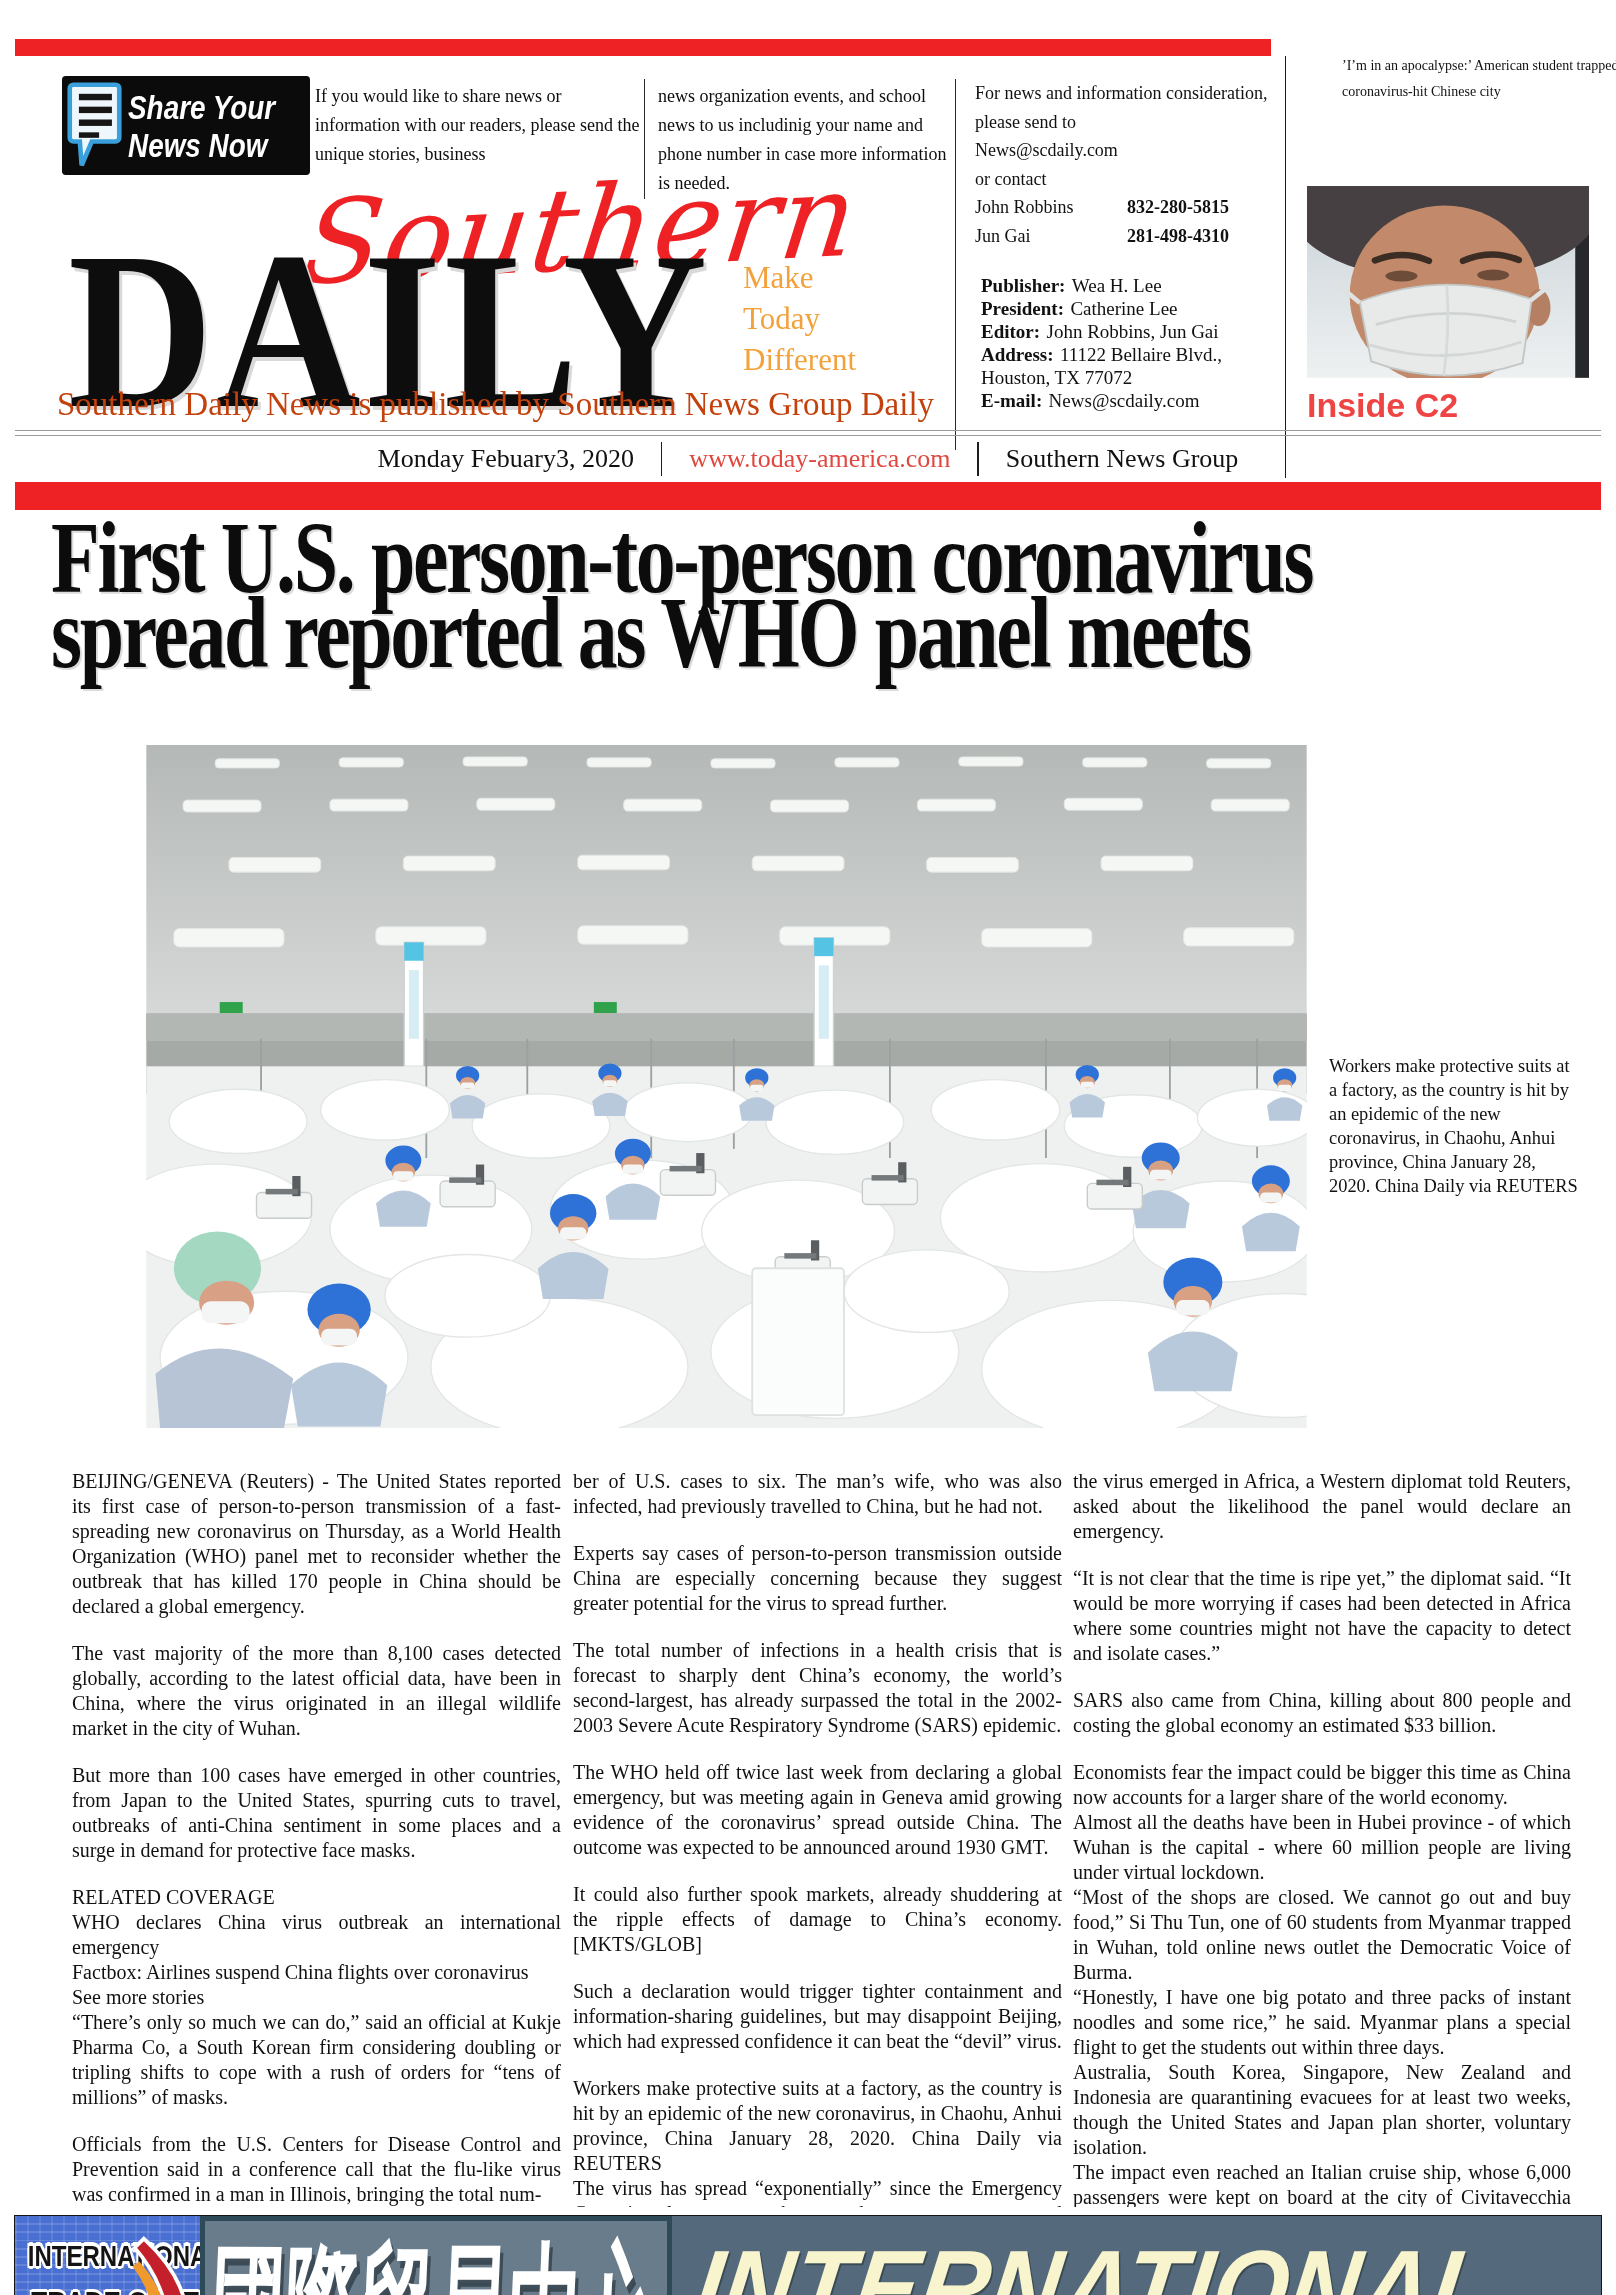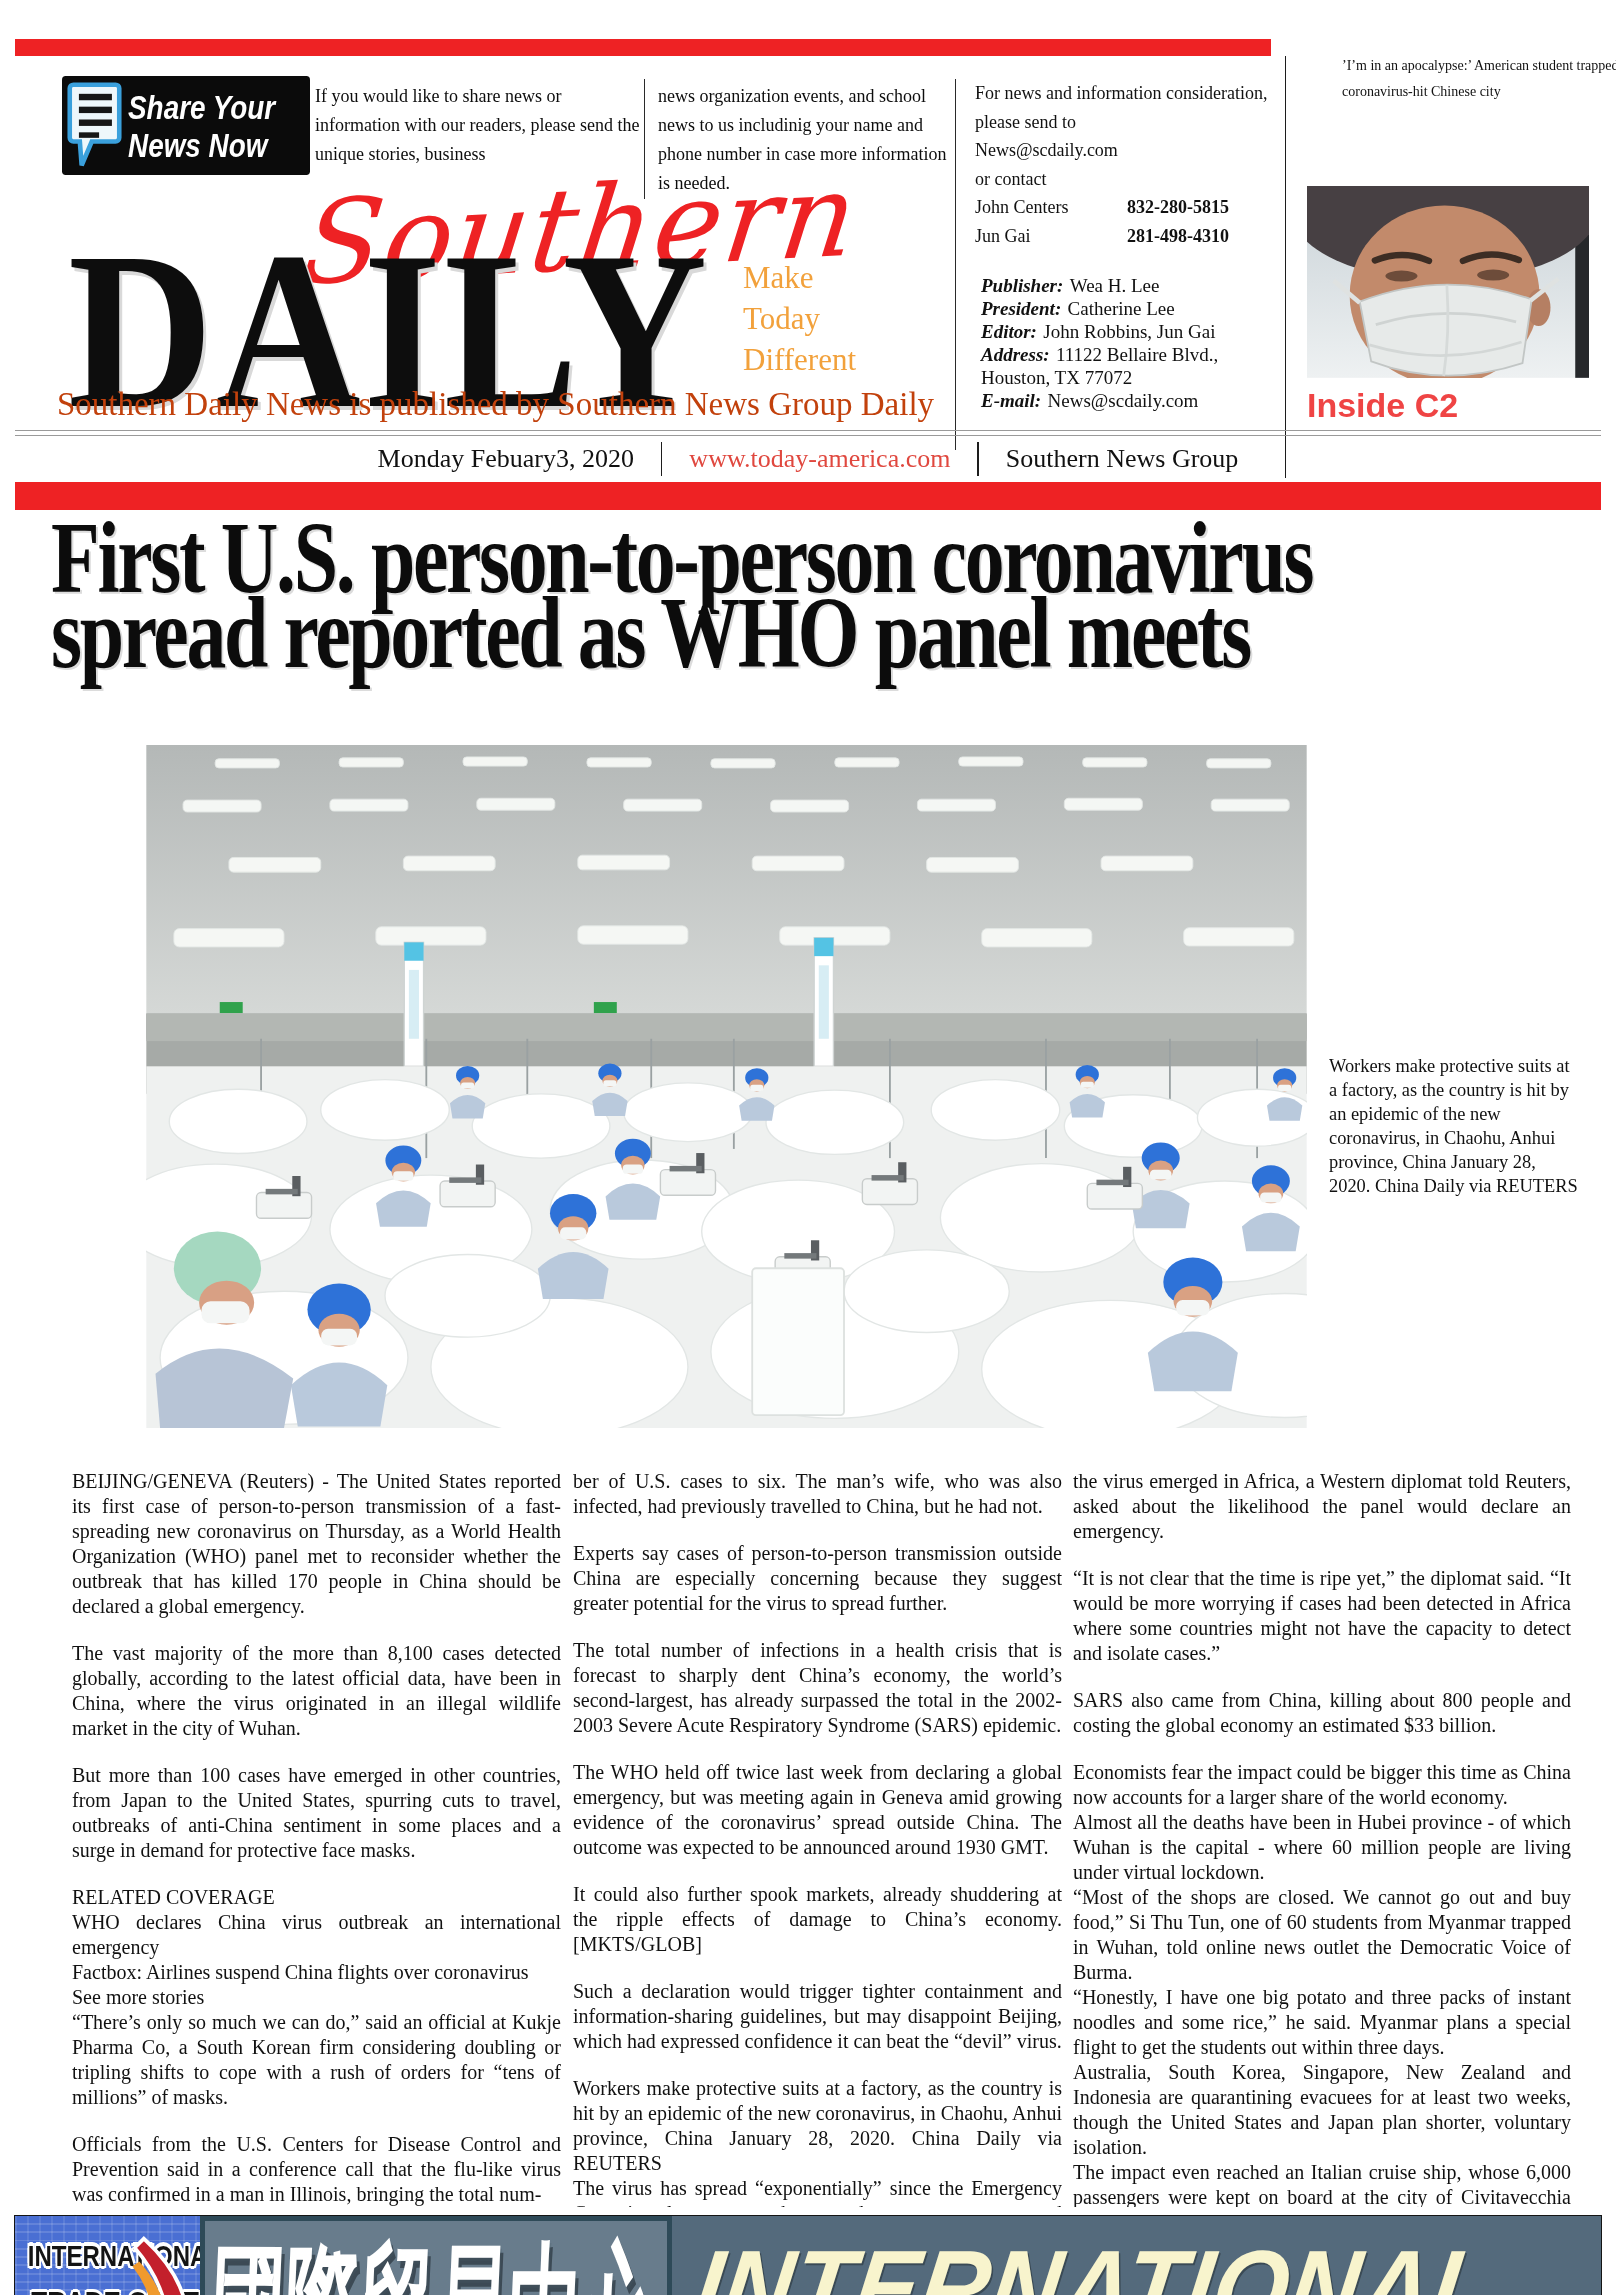--- a/index.html
+++ b/index.html
@@ -28,21 +28,21 @@
   #mast-script{left:297px;top:187px;font-size:115px;line-height:115px;color:#ee2224;font-style:italic;
                letter-spacing:1.8px;transform:rotate(-3deg) skewX(-10deg);transform-origin:left bottom;
                font-family:"DejaVu Serif",serif;}
   #mast-daily{left:68px;top:219px;font-size:216px;line-height:216px;font-weight:bold;color:#0d0d0d;
               letter-spacing:2.8px;transform:scale(.93,1.04);transform-origin:top left;
               text-shadow:3.2px 3.2px 0 #d9d9d9;}
   #mast-slogan{left:743px;top:257px;width:143px;text-align:left;color:#f2a13b;font-size:31px;line-height:41px;}
   #mast-publine{left:55px;top:390px;width:881px;color:#c2410c;font-size:33px;line-height:29px;text-align:center;}
 
   #pubinfo{left:981px;top:274px;width:301px;font-size:19px;line-height:23px;}
-  #pubinfo b{font-weight:bold;margin-right:6.4px;font-style:italic;}
+  #pubinfo b{font-weight:bold;margin-right:6.4px;}
 
   #side-title{left:1342px;top:53px;width:298px;font-size:14px;line-height:26px;}
   #side-photo{left:1307px;top:186px;width:282px;height:192px;}
   #inside-c2{left:1307px;top:386px;width:282px;color:#ef4444;font-weight:bold;
              font-size:34px;font-family:"Liberation Sans",sans-serif;}
 
   #header-rule{left:15px;top:430px;width:1586px;height:5.5px;border-top:1.8px solid #9a9a9a;border-bottom:1.8px solid #9a9a9a;box-sizing:border-box;}
   #dateline{left:0;top:442px;width:1616px;display:flex;justify-content:center;align-items:center;gap:27px;font-size:26px;}
   #dateline .vbar{width:1.4px;height:34px;background:#1d1d1d;}
   #dateline .url{color:#e0483f;}
@@ -112,21 +112,21 @@
   <div class="abs hcol" id="share-text1">If you would like to share news or information with our readers, please send the unique stories, business</div>
   <div class="abs vdiv" id="vdiv1"></div>
   <div class="abs hcol" id="share-text2">news organization events, and school news to us includinig your name and phone number in case more information is needed.</div>
   <div class="abs vdiv" id="vdiv2"></div>
 
   <div class="abs" id="contact-col">
     <div>For news and information consideration, please send to</div>
     <div>News@scdaily.com</div>
     <div>or contact</div>
     <div class="crow">
-      <span class="nm">John Centers</span>
+      <span class="nm">John Robbins</span>
       <b>832-280-5815</b>
     </div>
     <div class="crow">
       <span class="nm">Jun Gai</span>
       <b>281-498-4310</b>
     </div>
   </div>
 
   <div class="abs vdiv" id="vdiv3"></div>
 

